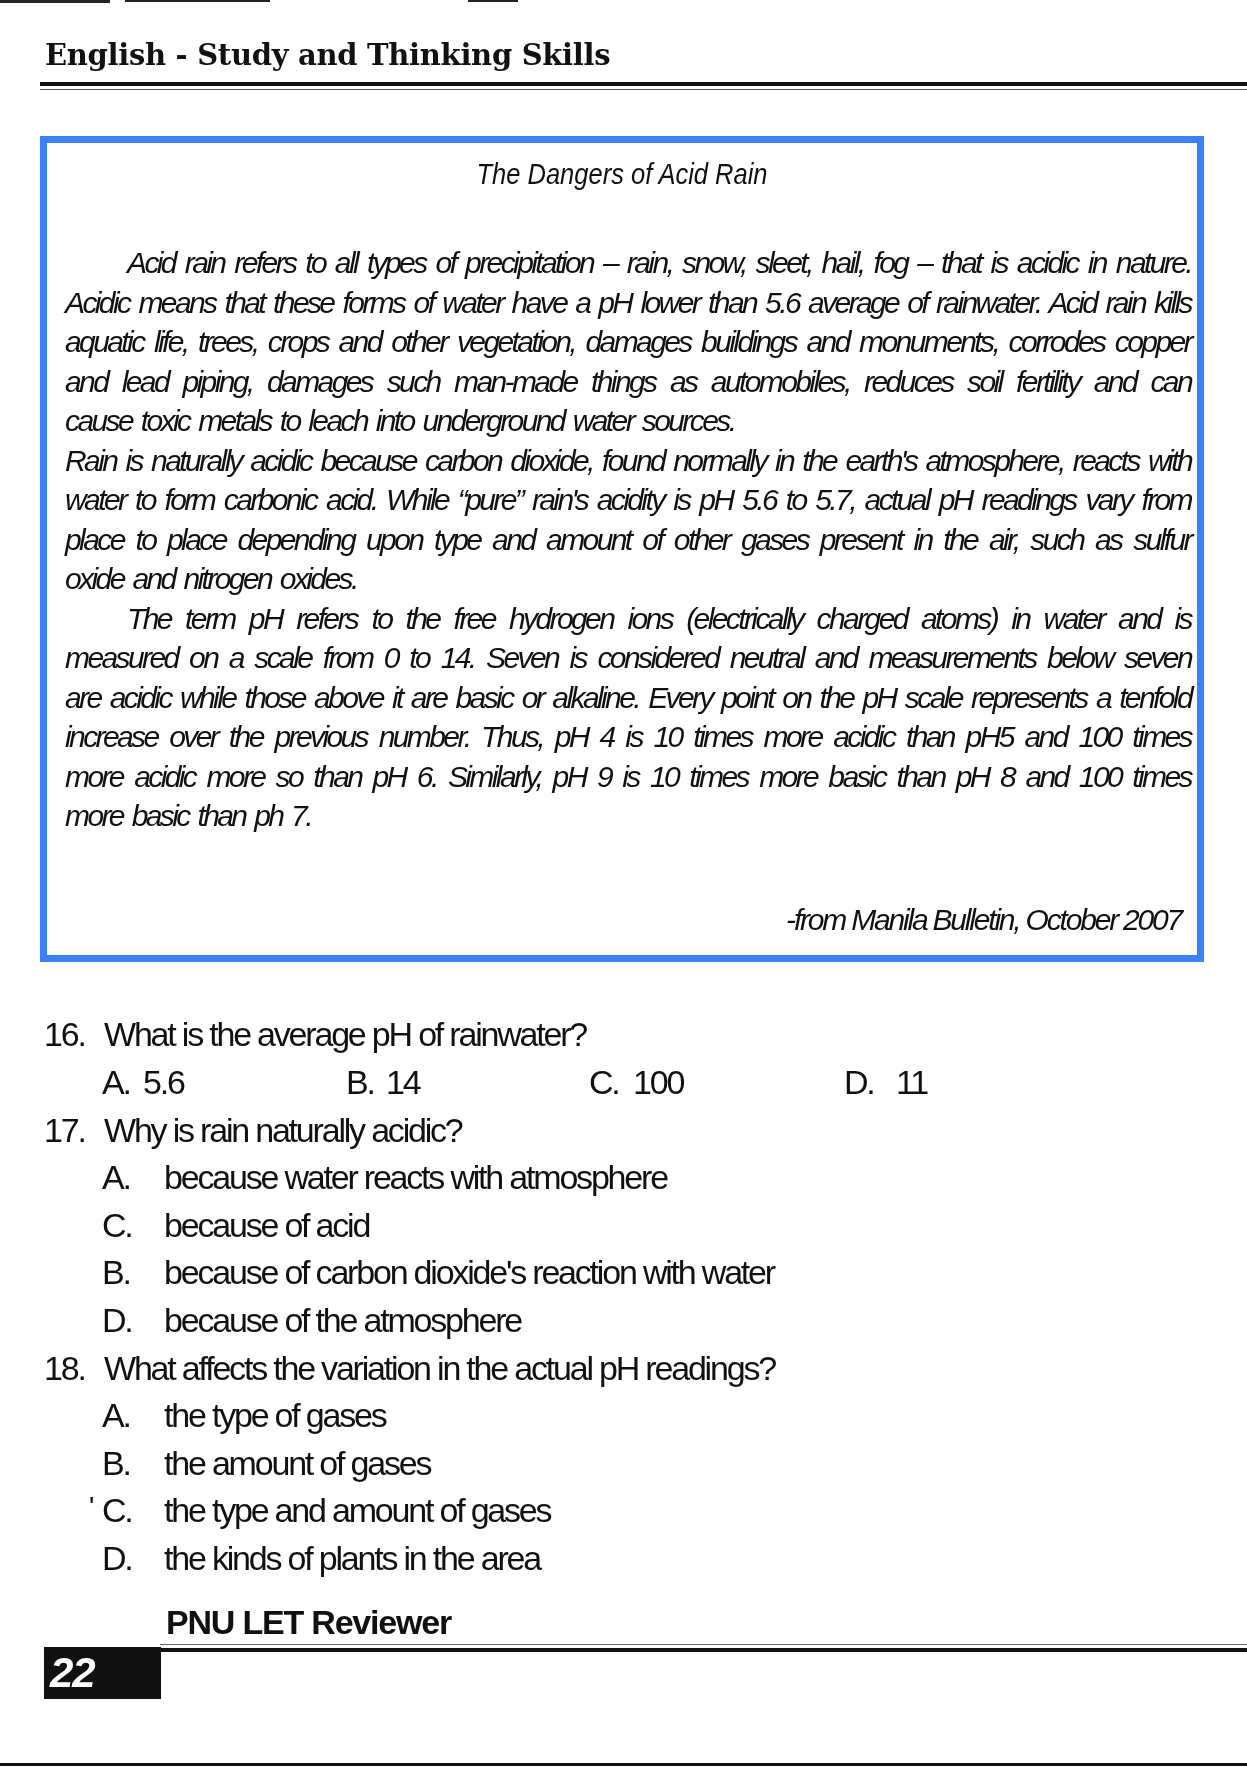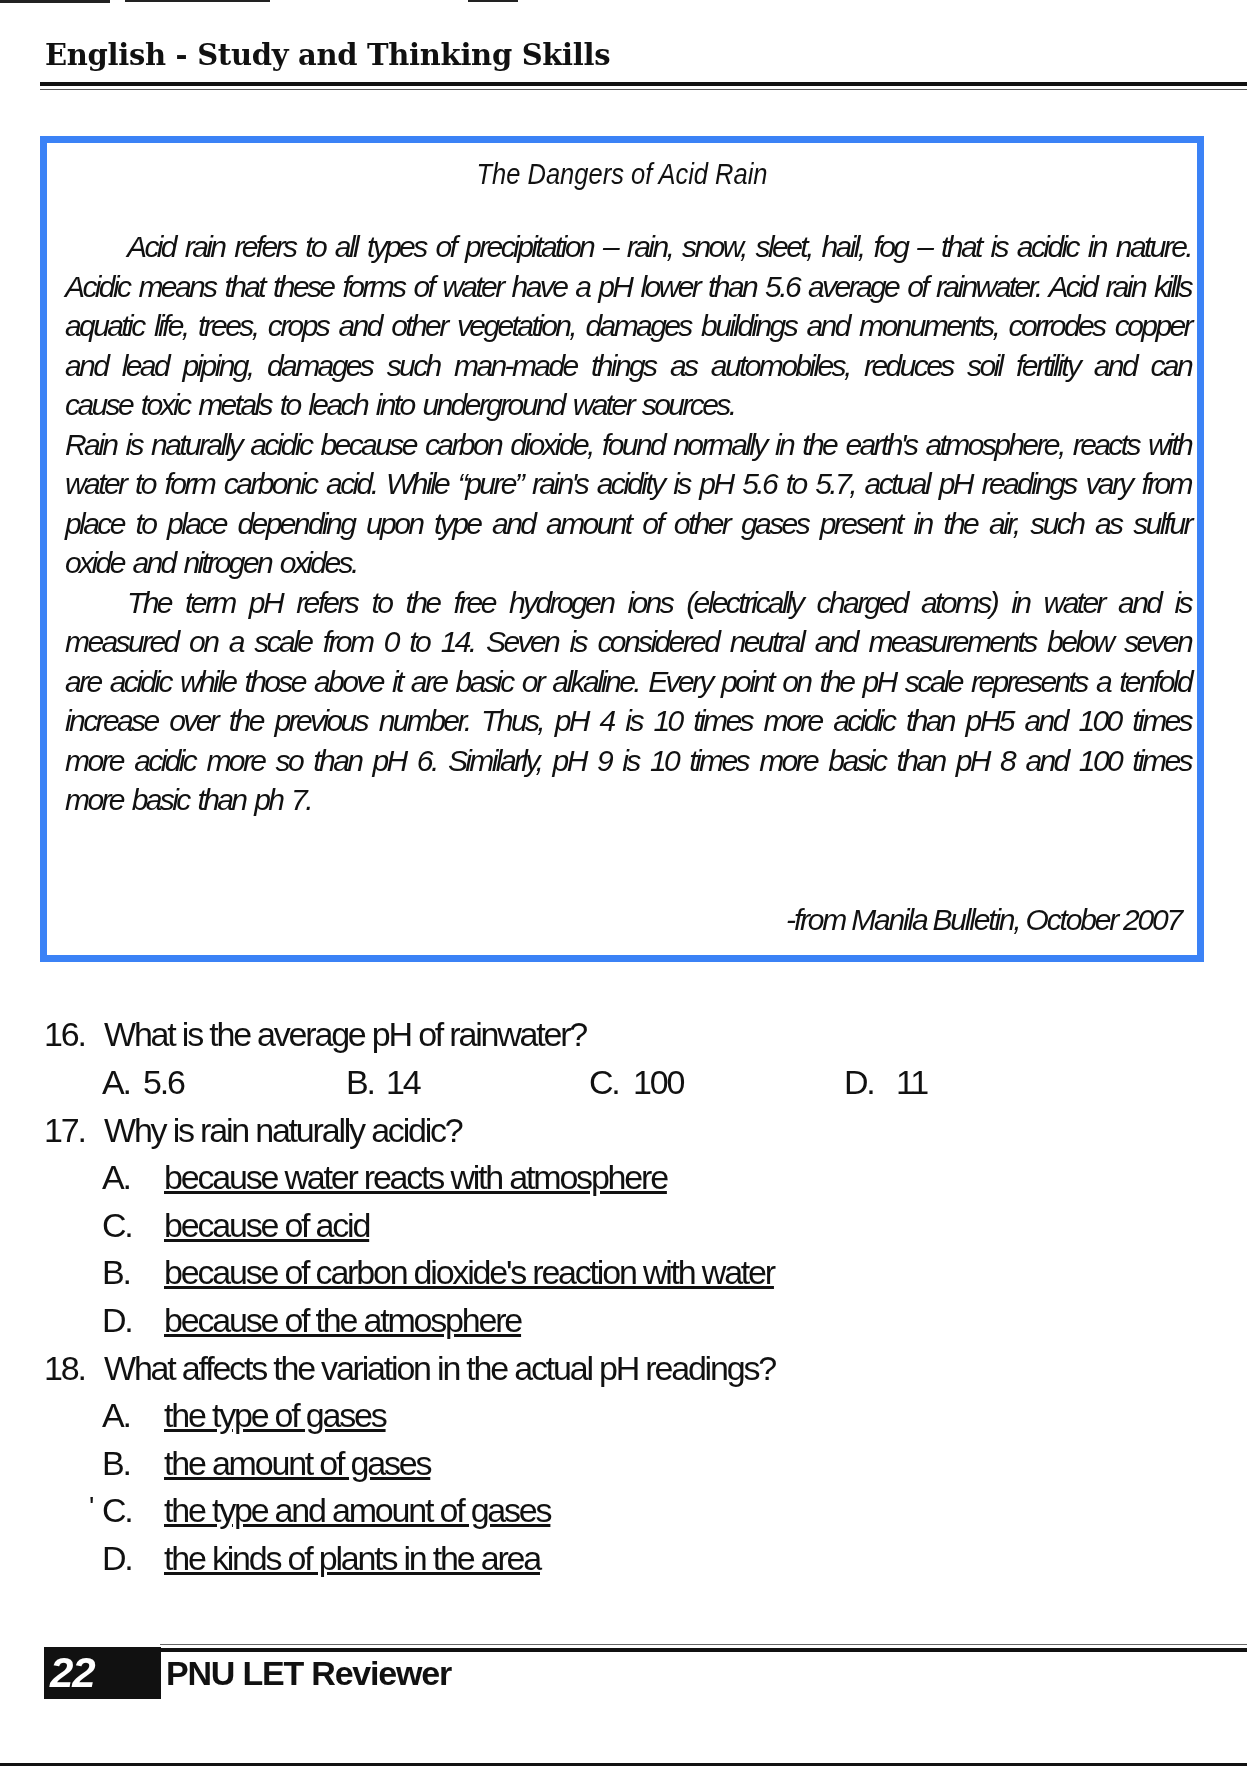--- a/index.html
+++ b/index.html
@@ -26,55 +26,55 @@
   .passage-box {
     position: absolute; left: 40px; top: 136px; width: 1164px; height: 826px;
     border: 7px solid #3b82f6; box-sizing: border-box;
     font-family: "Liberation Sans", sans-serif; font-style: italic;
   }
   .passage-title {
     position: absolute; top: 14px; left: 0; right: 0; text-align: center;
     font-size: 30px; transform: scaleX(0.85);
   }
   .passage-body {
-    position: absolute; left: 18px; top: 84px; width: 1126px;
+    position: absolute; left: 18px; top: 100px; width: 1126px;
     font-size: 30px; line-height: 39.5px; text-align: justify;
     transform-origin: left top;
   }
   .passage-body p { margin: 0; }
   .passage-body p.indent { text-indent: 62px; }
   .cond { letter-spacing: -2.6px; word-spacing: 3px; }
   .source {
     position: absolute; right: 16px; bottom: 18px; font-size: 30px; letter-spacing: -2.2px;
   }
 
   .questions {
     position: absolute; left: 44px; top: 1010px; width: 1100px;
     font-family: "Liberation Sans", sans-serif; font-size: 34px; letter-spacing: -2.2px;
   }
   .q { margin: 0; }
   .q-stem { height: 48px; line-height: 48px; white-space: nowrap; }
   .q-num { display: inline-block; width: 60px; }
   .options-inline { height: 48px; line-height: 48px; position: relative; }
   .options-inline .opt { position: absolute; top: 0; white-space: nowrap; }
   .opt-letter { display: inline-block; }
-  .options-list .opt { height: 47.5px; line-height: 47.5px; padding-left: 58px; white-space: nowrap; position: relative; text-decoration: underline; }
+  .options-list .opt { height: 47.5px; line-height: 47.5px; padding-left: 58px; white-space: nowrap; position: relative; }
   .options-list .opt-letter { width: 62px; }
   .mark { position: absolute; left: 45px; top: -4px; font-size: 28px; }
 
   .footer-rule { position: absolute; left: 160px; right: 0; top: 1648px; height: 4px; background: #111; }
   .footer-rule2 { position: absolute; left: 160px; right: 0; top: 1644px; height: 1px; background: #666; }
   .page-num {
     position: absolute; left: 44px; top: 1647px; width: 117px; height: 52px;
     background: #111; color: #fff;
     font-family: "Liberation Sans", sans-serif; font-weight: bold; font-size: 42px;
     line-height: 52px; padding-left: 6px; box-sizing: border-box; letter-spacing: -1px; font-style: italic;
   }
   .footer-title {
-    position: absolute; left: 166px; top: 1654px;
+    position: absolute; left: 166px; top: 1603px;
     font-family: "Liberation Sans", sans-serif; font-weight: bold; font-size: 34px;
     letter-spacing: -1.2px;
   }
   .bottom-rule { position: absolute; left: 0; right: 0; top: 1763px; height: 3px; background: #111; }
 </style>
 </head>
 <body>
 
 <div class="page">
   <div class="top-scan a"></div>

